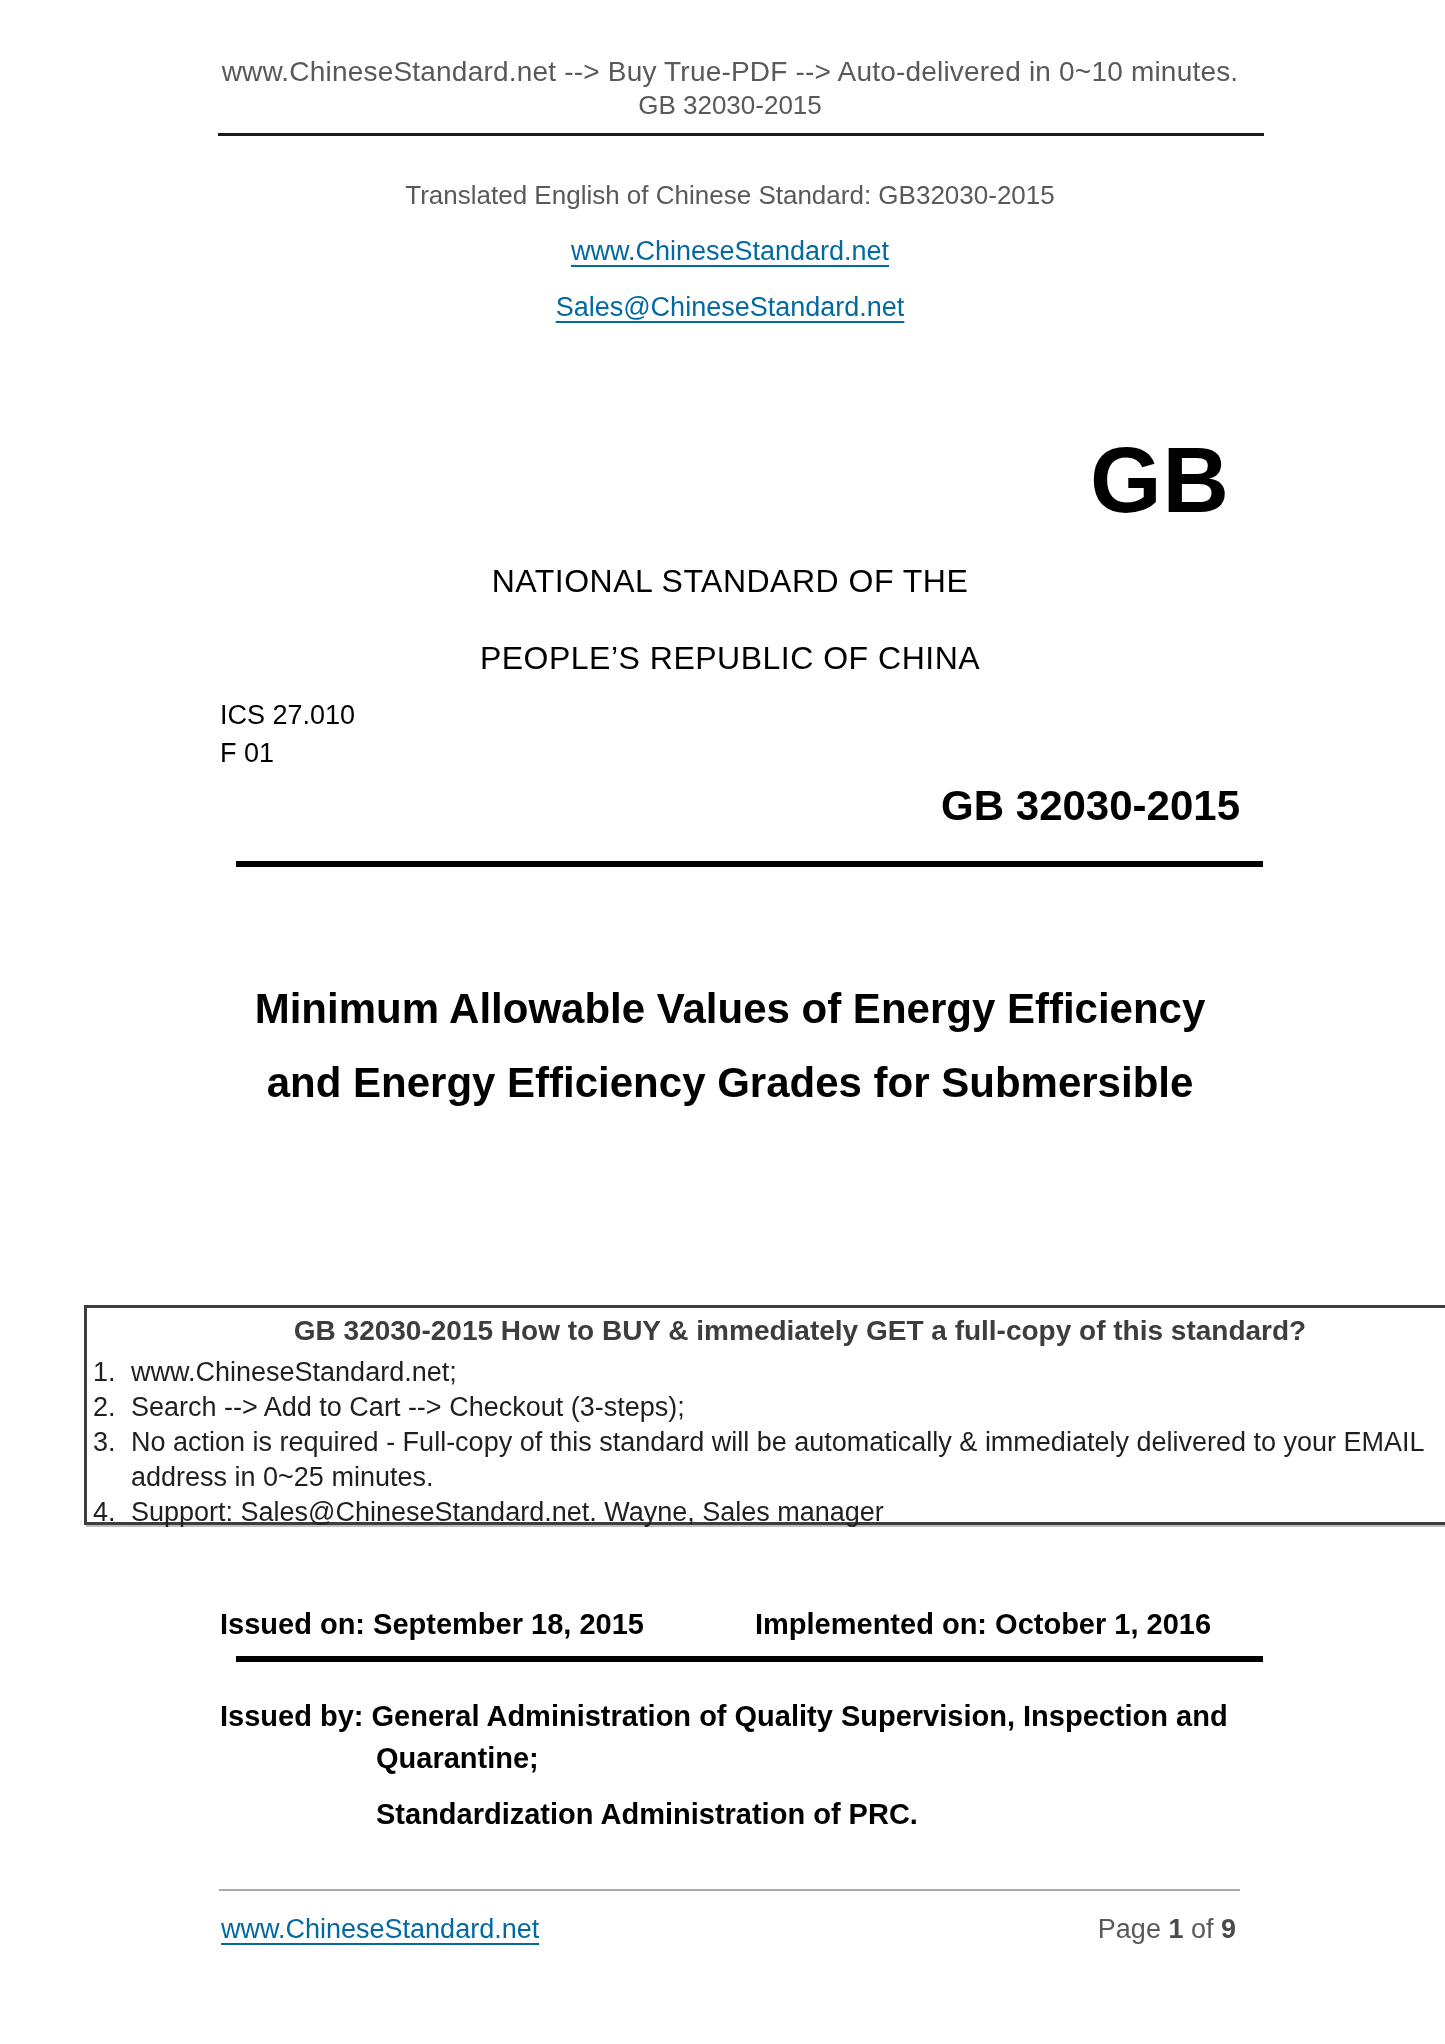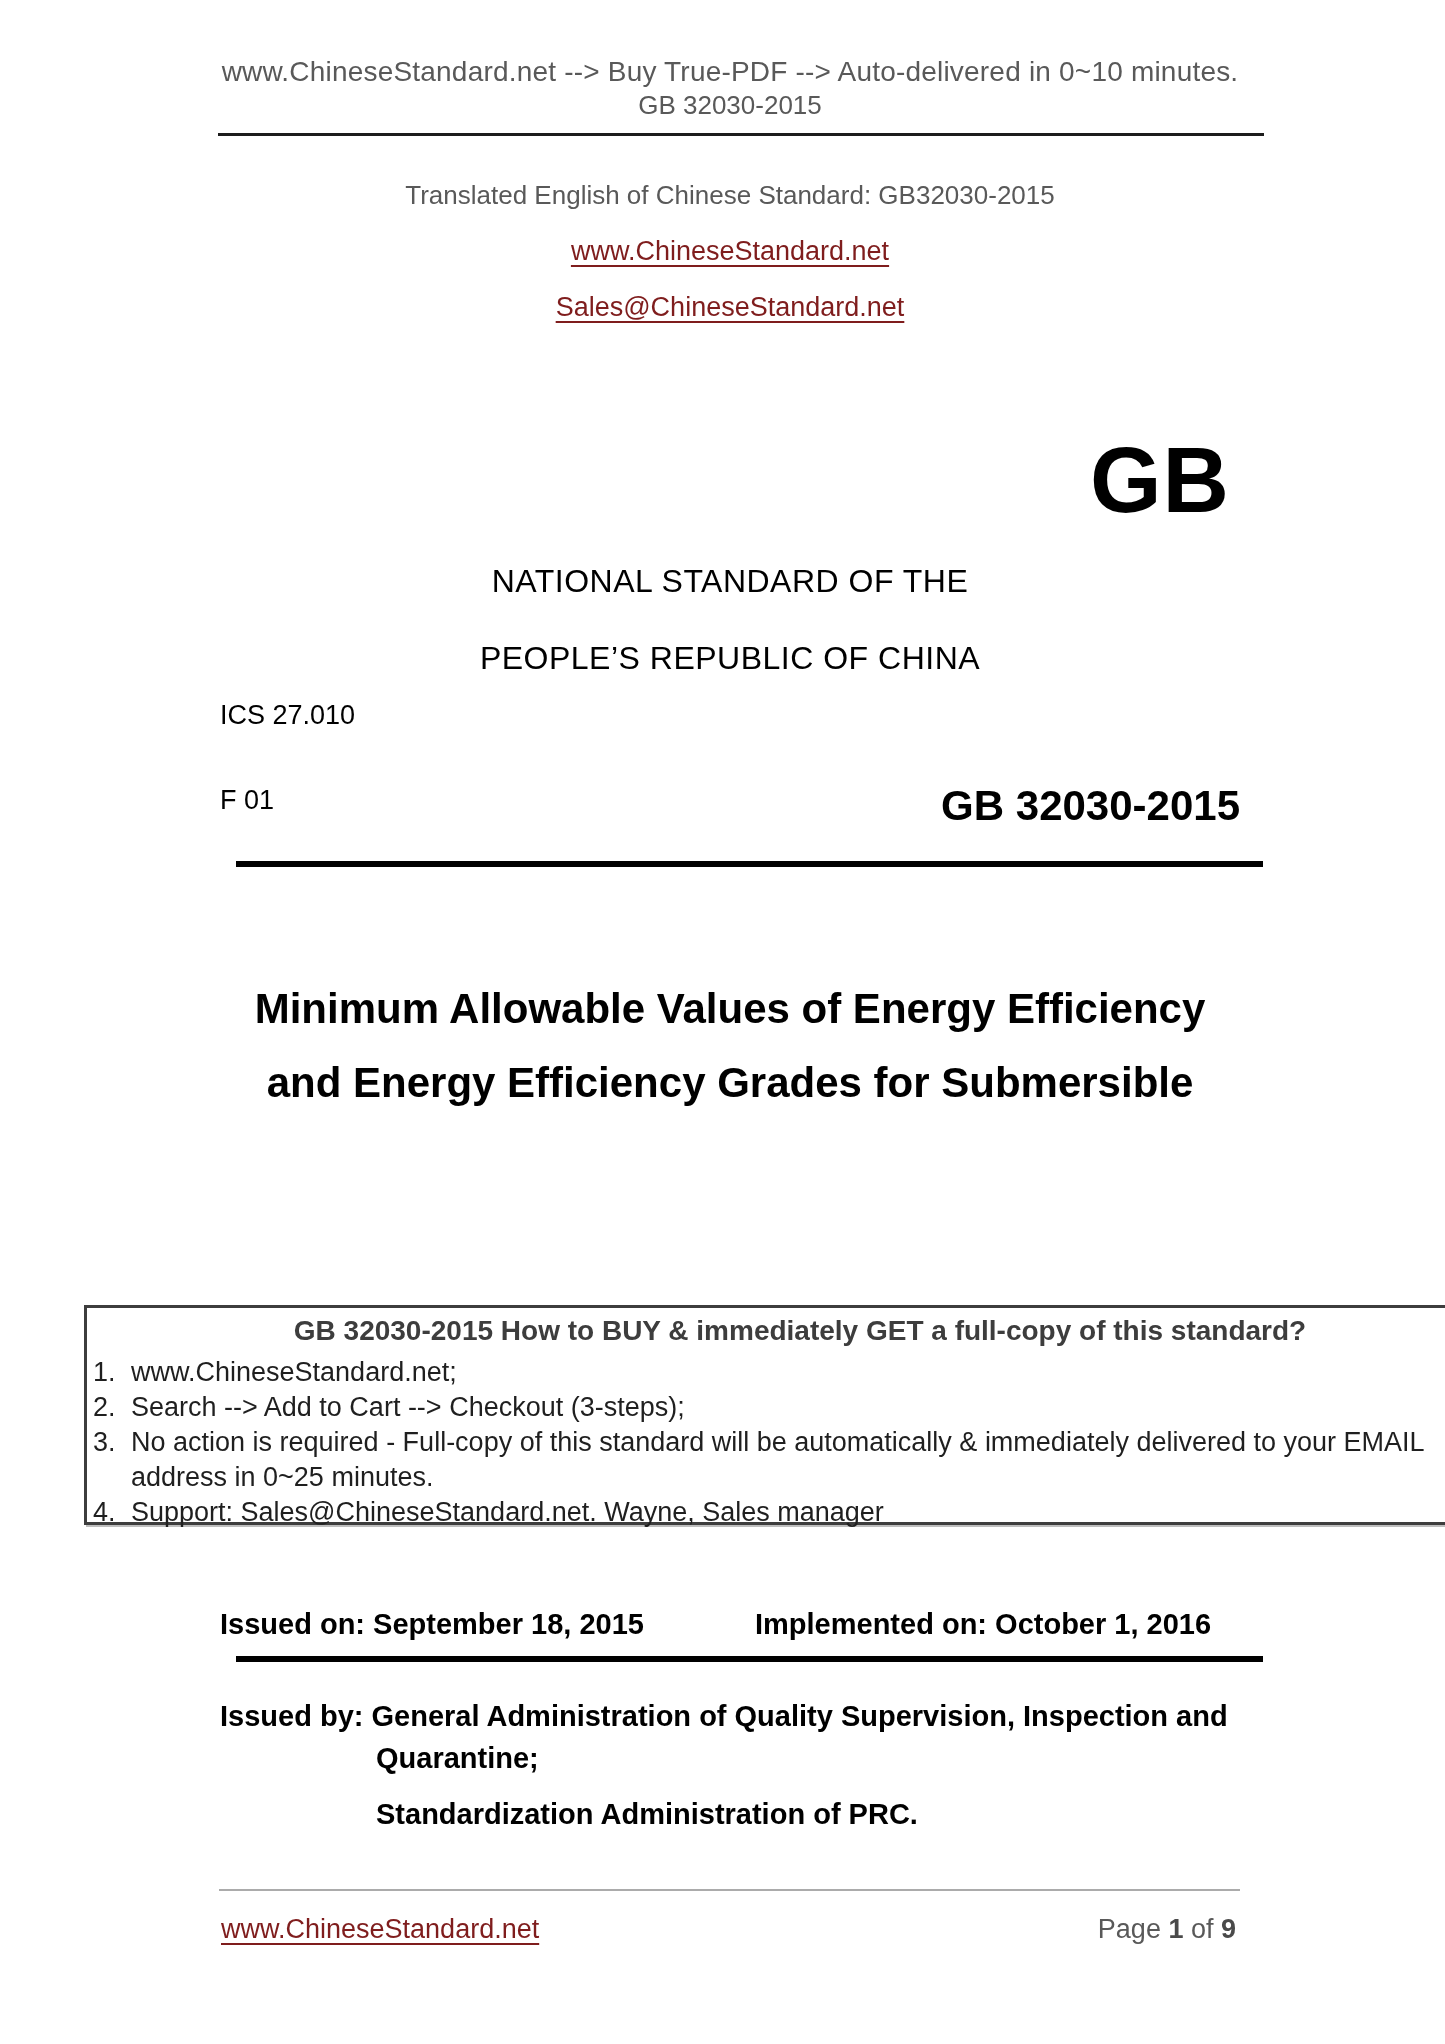--- a/index.html
+++ b/index.html
@@ -4,32 +4,32 @@
 <style>
   html,body{margin:0;padding:0;}
   body{
     width:1445px;height:2044px;position:relative;background:#ffffff;
     font-family:"Liberation Sans","DejaVu Sans",sans-serif;
     color:#000;overflow:hidden;
   }
   .abs{position:absolute;}
   .center{left:190px;width:1080px;text-align:center;}
   .gray{color:#595959;}
-  .link{color:#7f1d1d;text-decoration:underline;text-underline-offset:5px;}
+  .link{color:#0369a1;text-decoration:underline;text-underline-offset:5px;}
   .hdr1{top:44px;font-size:28px;letter-spacing:0.2px;margin-top:12px;}
   .hdr2{top:90px;font-size:26px;}
   .divider-top{top:133px;left:218px;width:1046px;height:3px;background:#1c1c1c;}
   .translated{top:180px;font-size:26px;}
   .www-link{top:236px;font-size:27px;}
   .email-link{top:292px;font-size:27px;}
   .gb-large{top:428px;left:190px;width:1040px;text-align:right;font-size:92px;font-weight:bold;letter-spacing:1px;}
   .nat1{top:563px;font-size:32px;letter-spacing:0.5px;}
   .nat2{top:640px;font-size:32px;letter-spacing:0.5px;}
   .ics{top:700px;left:220px;font-size:27px;}
-  .fclass{top:738px;left:220px;font-size:27px;margin-top:47px;}
+  .fclass{top:738px;left:220px;font-size:27px;}
   .std-code{top:782px;left:190px;width:1050px;text-align:right;font-size:42px;font-weight:bold;}
   .rule{left:236px;width:1027px;height:6px;background:#000;}
   .rule-top{top:861px;}
   .rule-bottom{top:1656px;}
   .title{top:972px;left:160px;width:1140px;text-align:center;font-size:42px;font-weight:bold;line-height:74px;}
   .buy-box{
     top:1305px;left:84px;width:1432px;height:220px;
     border:3px solid #3d3d3d;box-sizing:border-box;background:#fff;
     box-shadow:2px 2px 0 #bdbdbd;
   }

